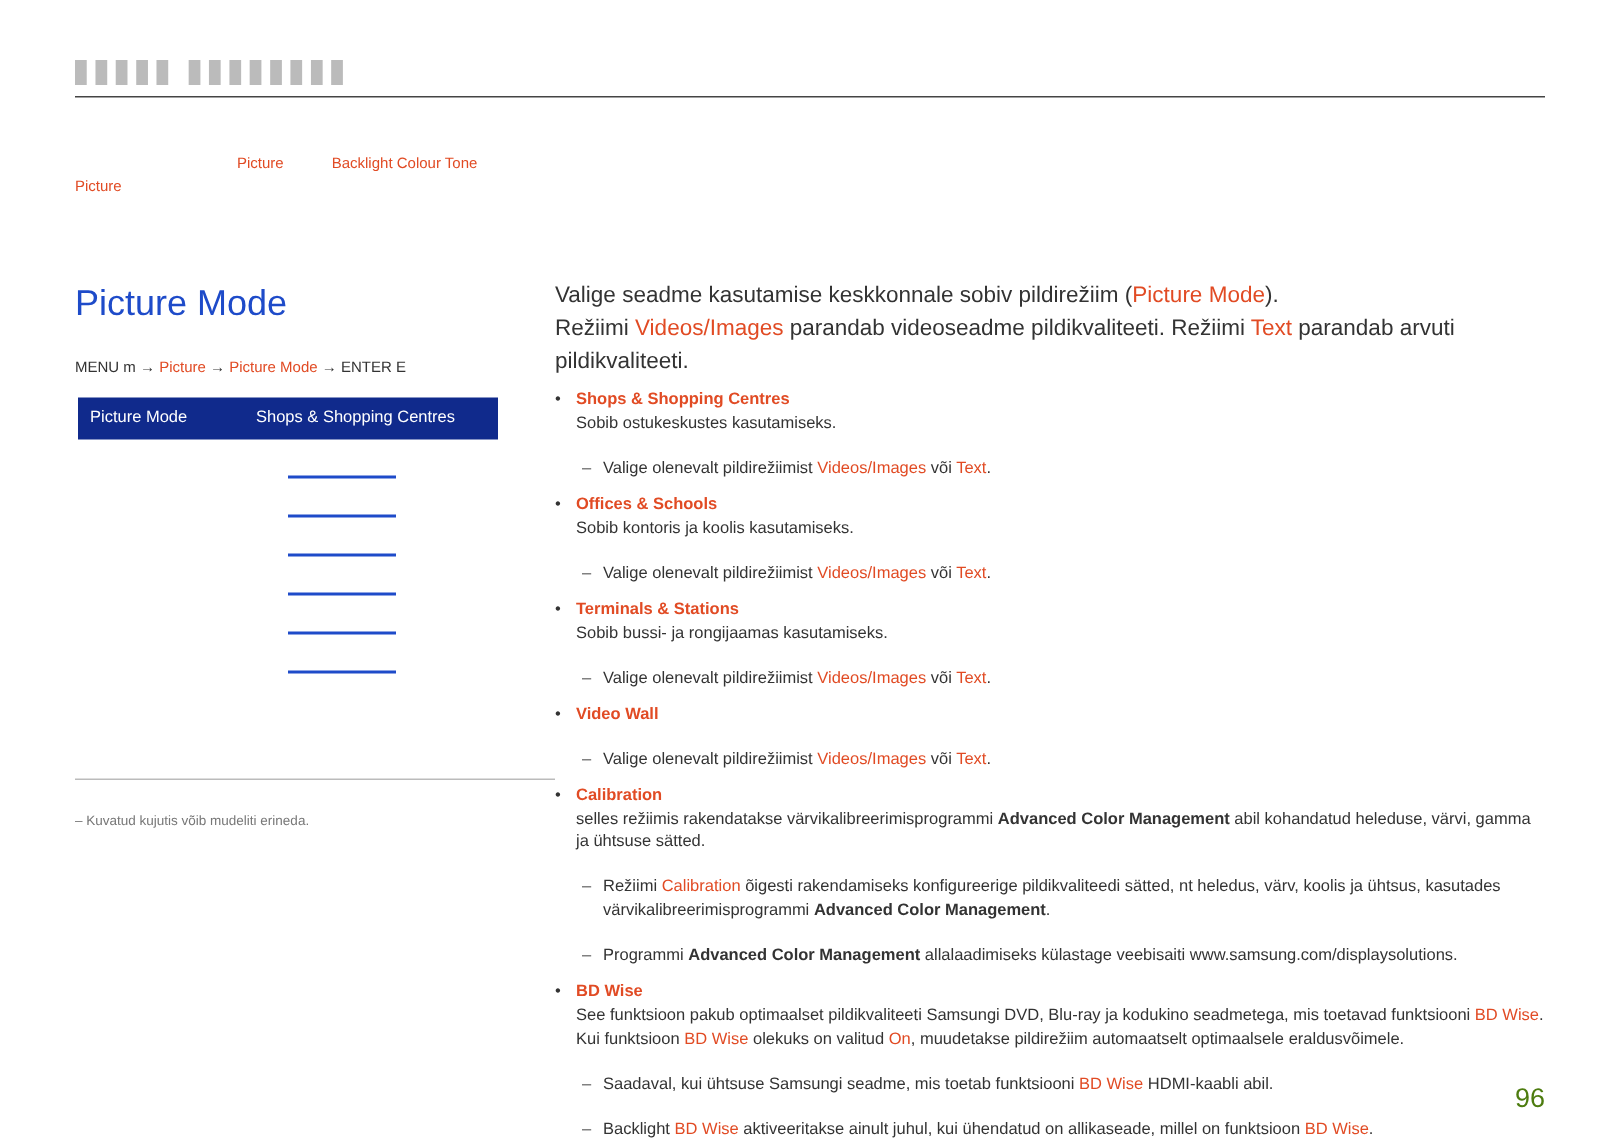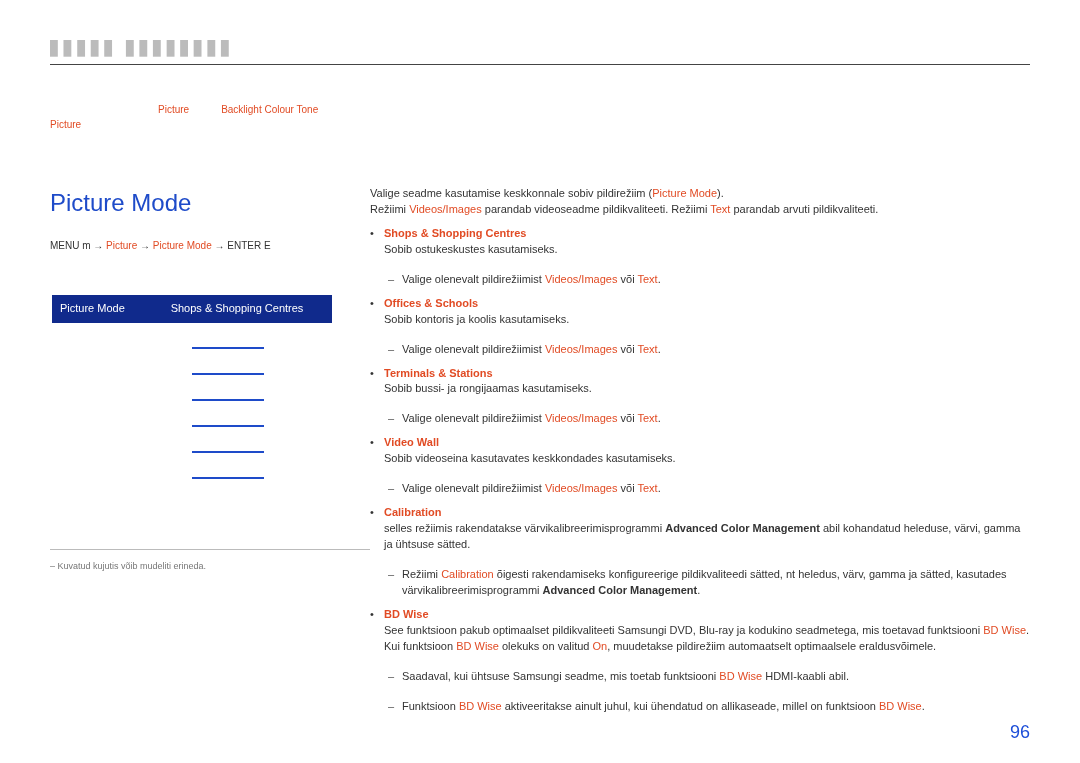--- a/index.html
+++ b/index.html
@@ -46,21 +46,21 @@
     flex: 1;
   }
   .option-title {
     font-size: 24px;
     color: #1e4bc9;
     font-weight: 400;
     margin-bottom: 18px;
   }
   .breadcrumb {
     font-size: 10px;
-    margin-bottom: 42px;
+    margin-bottom: 12px;
   }
   .breadcrumb .hl { color: #e14b24; }
   .ui-mock {
     margin-left: 2px;
     margin-bottom: 70px;
   }
   .ui-row-sel {
     display: flex;
     background: #102a8c;
     color: #fff;
@@ -76,26 +76,26 @@
     margin-top: 4px;
   }
   .ui-lines .bar {
     height: 2px;
     width: 72px;
     background: #1e4bc9;
     margin: 24px 0;
   }
   .footnote {
     border-top: 1px solid #bbb;
-    padding-top: 10px;
+    padding-top: 21px;
     font-size: 9px;
     color: #777;
     margin-top: 20px;
   }
-  .right p { font-size: 11px; }
+  .right p { font-size: 15px; }
   .hl { color: #e14b24; }
   .bold { font-weight: 600; }
   ul.bullets {
     list-style: none;
     margin-top: 8px;
   }
   ul.bullets > li {
     position: relative;
     padding-left: 14px;
     margin-bottom: 8px;
@@ -121,21 +121,21 @@
     position: absolute;
     left: 4px;
     top: 0;
     color: #555;
   }
   .pagenum {
     position: absolute;
     bottom: 18px;
     right: 50px;
     font-size: 18px;
-    color: #1d4ed8;
+    color: #4d7c0f;
   }
 </style>
 </head>
 <body>
 
 <div class="chapter">
   <div class="blurred-line">▌▌▌▌▌▐▐▐▐▐▐▐▐</div>
 </div>
 
 <div class="intro-block">
@@ -198,40 +198,40 @@
       <li>
         <span class="hl bold">Terminals &amp; Stations</span><br>
         <span>Sobib bussi- ja rongijaamas kasutamiseks.</span>
         <ul class="sub">
           <li><span>Valige olenevalt pildirežiimist </span><span class="hl">Videos/Images</span><span> või </span><span class="hl">Text</span><span>.</span></li>
         </ul>
       </li>
 
       <li>
         <span class="hl bold">Video Wall</span><br>
-        <span>Sobib videoseina kasutavates keskkondades kasutamiseks.</span>
         <ul class="sub">
           <li><span>Valige olenevalt pildirežiimist </span><span class="hl">Videos/Images</span><span> või </span><span class="hl">Text</span><span>.</span></li>
         </ul>
       </li>
 
       <li>
         <span class="hl bold">Calibration</span><br>
         <span>selles režiimis rakendatakse värvikalibreerimisprogrammi </span><span class="bold">Advanced Color Management</span><span> abil kohandatud heleduse, värvi, gamma ja ühtsuse sätted.</span>
         <ul class="sub">
-          <li><span>Režiimi </span><span class="hl">Calibration</span><span> õigesti rakendamiseks konfigureerige pildikvaliteedi sätted, nt heledus, värv, gamma ja sätted, kasutades värvikalibreerimisprogrammi </span><span class="bold">Advanced Color Management</span><span>.</span></li>
+          <li><span>Režiimi </span><span class="hl">Calibration</span><span> õigesti rakendamiseks konfigureerige pildikvaliteedi sätted, nt heledus, värv, koolis ja ühtsus, kasutades värvikalibreerimisprogrammi </span><span class="bold">Advanced Color Management</span><span>.</span></li>
+          <li><span>Programmi </span><span class="bold">Advanced Color Management</span><span> allalaadimiseks külastage veebisaiti www.samsung.com/displaysolutions.</span></li>
         </ul>
       </li>
 
       <li>
         <span class="hl bold">BD Wise</span><br>
         <span>See funktsioon pakub optimaalset pildikvaliteeti Samsungi DVD, Blu-ray ja kodukino seadmetega, mis toetavad funktsiooni </span><span class="hl">BD Wise</span><span>. Kui funktsioon </span><span class="hl">BD Wise</span><span> olekuks on valitud </span><span class="hl">On</span><span>, muudetakse pildirežiim automaatselt optimaalsele eraldusvõimele.</span>
         <ul class="sub">
           <li><span>Saadaval, kui ühtsuse Samsungi seadme, mis toetab funktsiooni </span><span class="hl">BD Wise</span><span> HDMI-kaabli abil.</span></li>
-          <li><span>Funktsioon </span><span class="hl">BD Wise</span><span> aktiveeritakse ainult juhul, kui ühendatud on allikaseade, millel on funktsioon </span><span class="hl">BD Wise</span><span>.</span></li>
+          <li><span>Backlight </span><span class="hl">BD Wise</span><span> aktiveeritakse ainult juhul, kui ühendatud on allikaseade, millel on funktsioon </span><span class="hl">BD Wise</span><span>.</span></li>
         </ul>
       </li>
 
     </ul>
   </div>
 </div>
 
 <div class="pagenum">96</div>
 
 </body></html>

